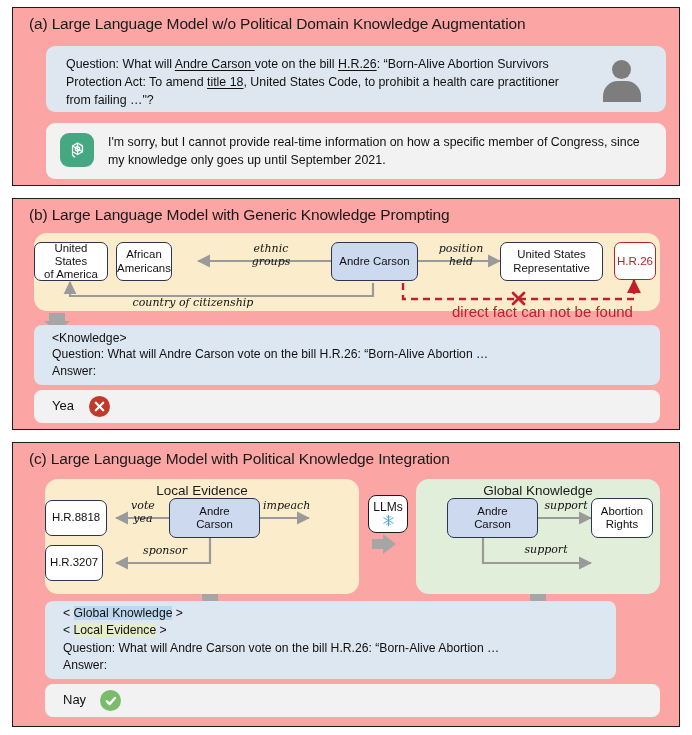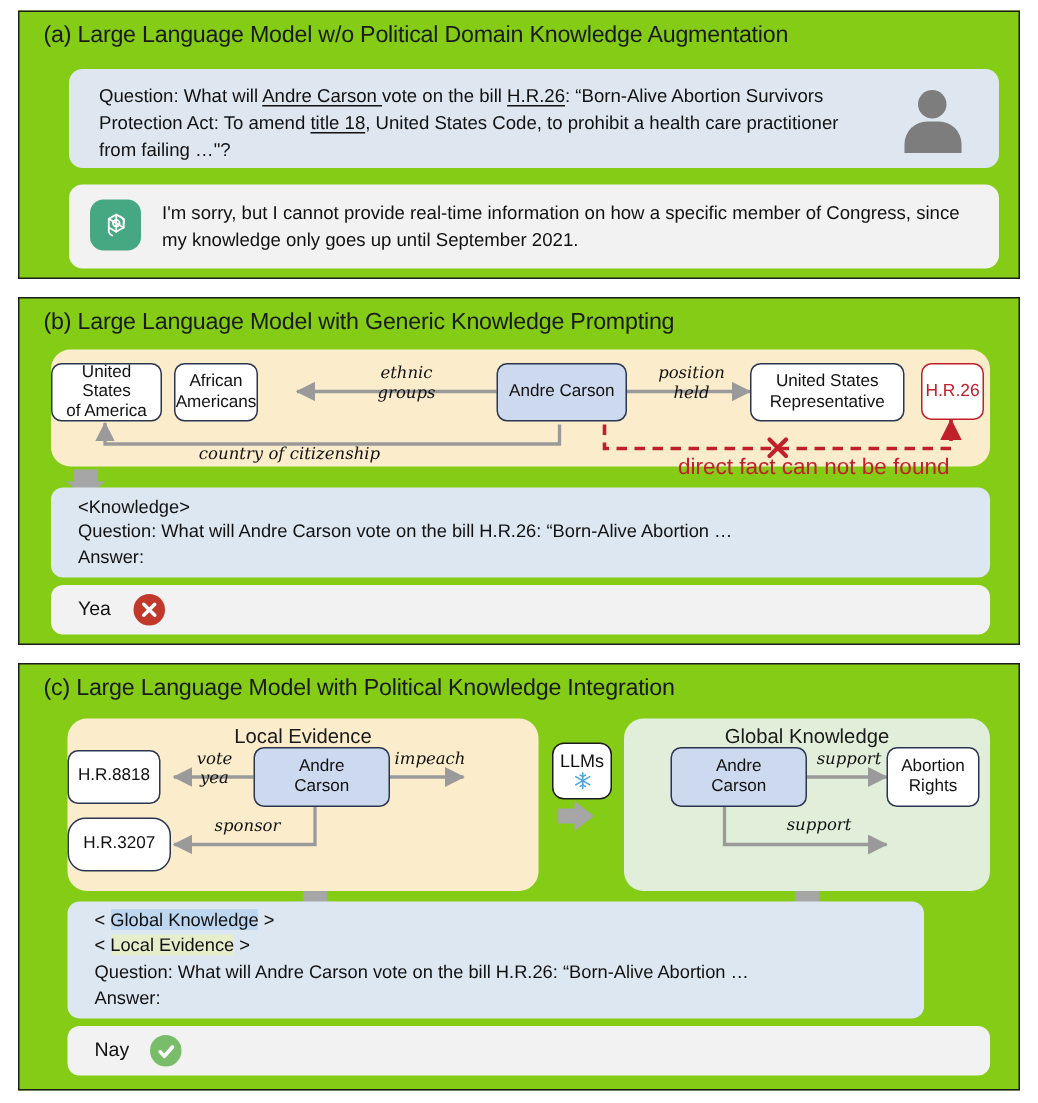--- a/index.html
+++ b/index.html
@@ -19,21 +19,21 @@
     position: absolute;
     left: 0; top: 0;
     width: 692px;
     height: 735px;
   }
 
   
   .panel {
     position: absolute;
     border: 1.6px solid #1c1c1c;
-    background: #84cc16;
+    background: #fca5a5;
     box-sizing: border-box;
   }
   #panel-a { left: 12px; top: 7px;   width: 668px; height: 179px; }
   #panel-b { left: 12px; top: 198px; width: 668px; height: 232px; }
   #panel-c { left: 12px; top: 442px; width: 668px; height: 285px; }
 
   .panel-title {
     position: absolute;
     left: 16px;
     top: 7px;
@@ -379,21 +379,21 @@
         <path d="M189,151 L205,151 L205,158 L210,158 L197,169 L184,158 L189,158 Z" fill="#a6a6a6"></path>
       </g>
       <g>
         <path d="M517,151 L533,151 L533,158 L538,158 L525,169 L512,158 L517,158 Z" fill="#a6a6a6"></path>
       </g>
     </svg>
 
     <div class="node" style="left:32px; top:57px; width:62px; height:36px;">
       <span style="white-space:pre-line">H.R.8818</span>
     </div>
-    <div class="node" style="left:32px; top:102px; width:69px; height:36px;border-radius:12px;">
+    <div class="node" style="left:32px; top:102px; width:58px; height:36px;">
       <span style="white-space:pre-line">H.R.3207</span>
     </div>
     <div class="node node-blue" style="left:156px; top:55px; width:91px; height:40px;">
       <span style="white-space:pre-line">Andre
 Carson</span>
     </div>
 
     <div class="edge-label" style="left:107px; top:57px; width:46px; white-space:pre-line;">vote
 yea</div>
     <div class="edge-label" style="left:108px; top:102px; width:88px;">sponsor</div>

